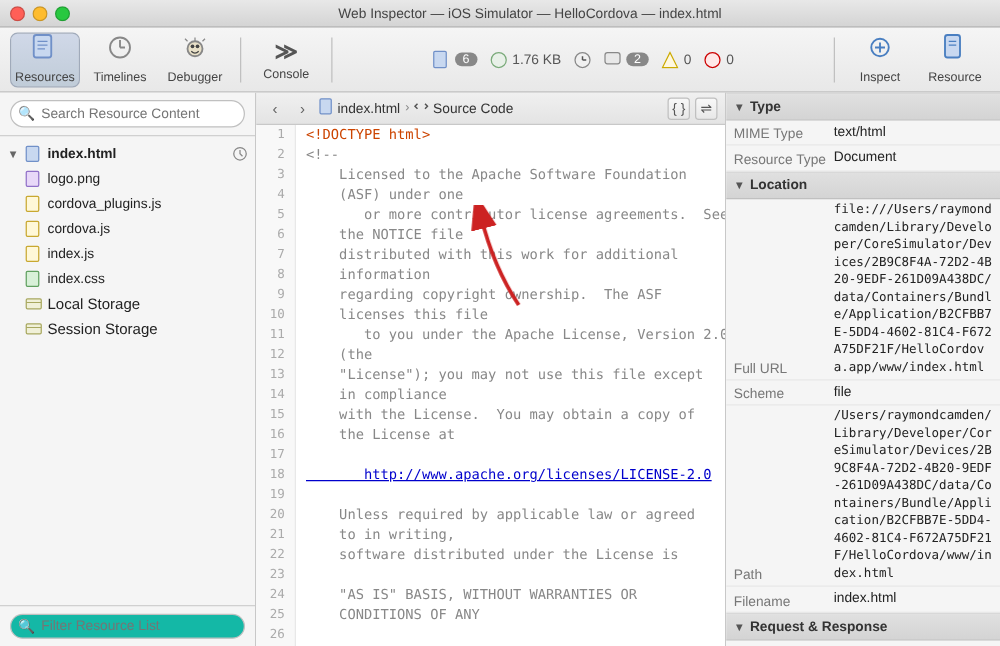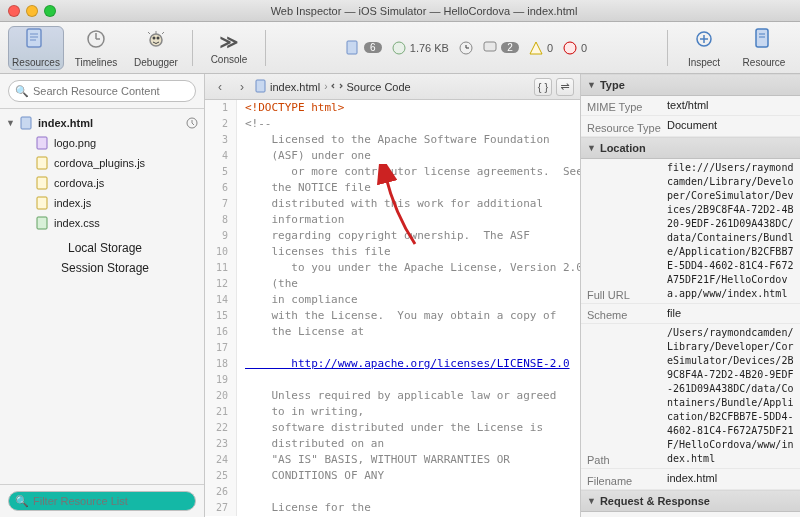--- a/index.html
+++ b/index.html
@@ -168,31 +168,30 @@
       gap: 4px;
       font-size: 12px;
       color: #222;
     }
     .tree-item .tree-arrow {
       font-size: 9px;
       width: 10px;
       color: #666;
     }
     .tree-item .item-label { font-size: 11px; }
-    .tree-item.child { padding-left: 36px; }
+    .tree-item.child { padding-left: 20px; }
     .tree-section {
       display: flex;
       align-items: center;
       height: 20px;
       padding-left: 6px;
       cursor: pointer;
       gap: 4px;
       font-size: 12px;
       color: #222;
-      flex-direction: column;
     }
     .tree-section .sec-arrow { font-size: 9px; color: #666; width: 10px; }
     .sidebar-filter {
       padding: 6px 8px;
       border-top: 1px solid #d0d0d0;
     }
     .sidebar-filter input {
       width: 100%;
       height: 20px;
       border-radius: 10px;
@@ -616,20 +615,24 @@
       </div>
       <div class="code-line">
         <span class="line-num">11</span>
         <span class="line-content comment">       to you under the Apache License, Version 2.0</span>
       </div>
       <div class="code-line">
         <span class="line-num">12</span>
         <span class="line-content comment">    (the</span>
       </div>
       <div class="code-line">
+        <span class="line-num">13</span>
+        <span class="line-content comment">    "License"); you may not use this file except</span>
+      </div>
+      <div class="code-line">
         <span class="line-num">14</span>
         <span class="line-content comment">    in compliance</span>
       </div>
       <div class="code-line">
         <span class="line-num">15</span>
         <span class="line-content comment">    with the License.  You may obtain a copy of</span>
       </div>
       <div class="code-line">
         <span class="line-num">16</span>
         <span class="line-content comment">    the License at</span>
@@ -653,21 +656,20 @@
       <div class="code-line">
         <span class="line-num">21</span>
         <span class="line-content comment">    to in writing,</span>
       </div>
       <div class="code-line">
         <span class="line-num">22</span>
         <span class="line-content comment">    software distributed under the License is</span>
       </div>
       <div class="code-line">
         <span class="line-num">23</span>
-        <span class="line-content comment">    distributed on an</span>
       </div>
       <div class="code-line">
         <span class="line-num">24</span>
         <span class="line-content comment">    "AS IS" BASIS, WITHOUT WARRANTIES OR</span>
       </div>
       <div class="code-line">
         <span class="line-num">25</span>
         <span class="line-content comment">    CONDITIONS OF ANY</span>
       </div>
       <div class="code-line">

